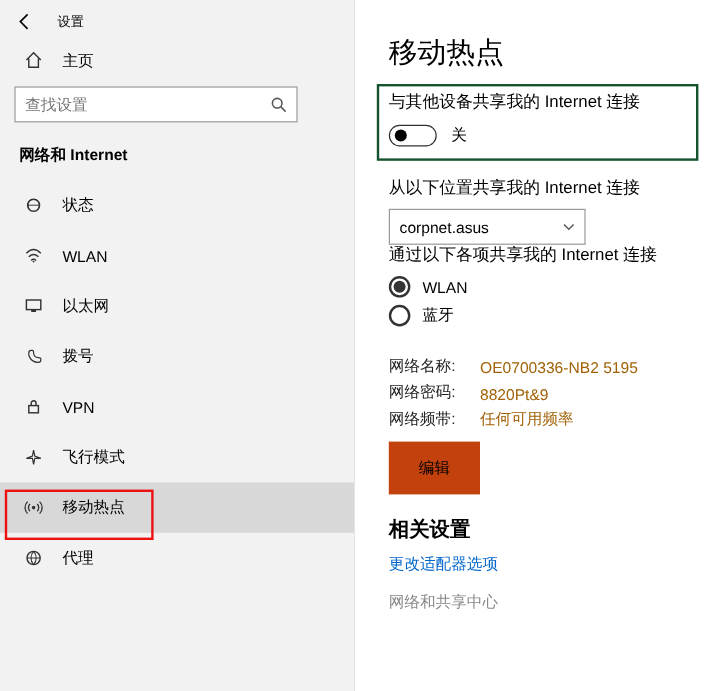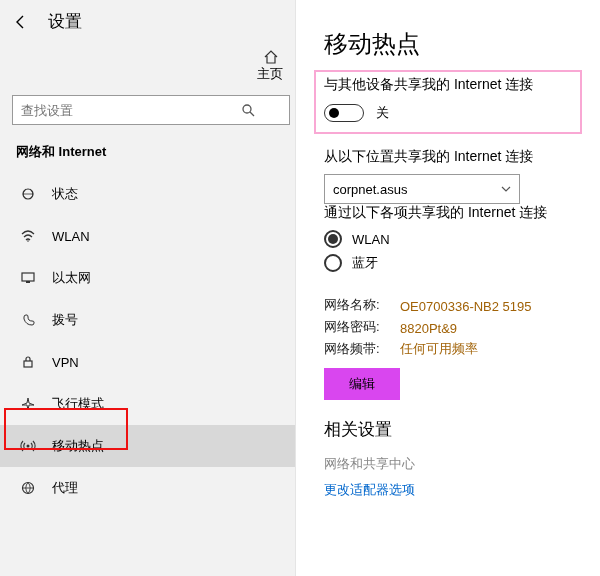--- a/index.html
+++ b/index.html
@@ -13,80 +13,80 @@
   .sidebar {
     position: absolute; left: 0; top: 0; width: 296px; height: 576px;
     background: #f2f2f2; border-right: 1px solid #e5e5e5;
   }
   .main {
     position: absolute; left: 296px; top: 0; width: 304px; height: 576px;
     background: #fff; padding: 28px 15px 0 28px;
   }
   .topbar { display: flex; align-items: center; padding: 10px 12px 6px 12px; }
   .back-icon { width: 18px; display: flex; justify-content: center; }
-  .topbar-title { margin-left: 18px; font-size: 17px; }
-  .home-row { display: flex; align-items: flex-end; padding: 10px 12px 12px 16px; flex-direction: column; }
+  .topbar-title { margin-left: 18px; font-size: 11px; }
+  .home-row { display: flex; align-items: flex-start; padding: 10px 12px 12px 16px; }
   .icon-cell { width: 24px; display: flex; justify-content: center; color: #333; }
   .search-wrap { padding: 0 12px 10px 12px; }
   .search-box {
-    width: 278px; height: 30px; border: 1px solid #999; background: #fff;
+    width: 236px; height: 30px; border: 1px solid #999; background: #fff;
     display: flex; align-items: center; padding: 0 8px; justify-content: flex-start;
   }
   .search-box input {
     border: none; outline: none; font-size: 13px; width: 220px; background: transparent;
     font-family: inherit; color: #777;
   }
   .section-header { padding: 8px 16px 6px 16px; font-weight: 600; font-size: 13px; }
   .nav-list { padding-top: 6px; }
   .nav-item {
     display: flex; align-items: center; height: 42px; padding: 0 16px;
     cursor: default;
   }
   .nav-item .lbl { margin-left: 12px; font-size: 13px; }
   .nav-item.selected { background: #d8d8d8; }
   .red-box-nav {
     position: absolute; border: 2px solid #e11;
     left: 4px; width: 124px; top: 408px; height: 42px; pointer-events: none;
   }
   .red-box-main {
-    border: 2px solid #f9a8d4; padding: 4px 8px 10px 8px; margin: 10px 0 14px -10px;
+    border: 2px solid #14532d; padding: 4px 8px 10px 8px; margin: 10px 0 14px -10px;
     width: 268px;
   }
   h1 { font-size: 24px; font-weight: 400; margin-bottom: 4px; }
-  h2 { font-size: 17px; font-weight: 400; margin: 18px 0 8px 0; }
+  h2 { font-size: 17px; font-weight: 700; margin: 18px 0 8px 0; }
   .share-label { font-size: 14px; margin-bottom: 10px; }
   .toggle-row { display: flex; align-items: center; gap: 12px; }
   .toggle {
     width: 40px; height: 18px; border: 1px solid #333; border-radius: 10px;
     position: relative; background: #fff;
   }
   .toggle .knob {
     position: absolute; width: 10px; height: 10px; background: #000; border-radius: 50%;
     top: 3px; left: 4px;
   }
   .toggle-label { font-size: 13px; }
   .share-from-label { font-size: 14px; margin-bottom: 8px; }
   .combo {
-    width: 196px; height: 30px; border: 1px solid #999;
+    width: 164px; height: 30px; border: 1px solid #999;
     display: flex; align-items: center; justify-content: space-between;
     padding: 0 8px; font-size: 13px;
   }
   .radio-row { display: flex; align-items: center; gap: 10px; margin: 6px 0; }
   .radio {
     width: 18px; height: 18px; border: 2px solid #333; border-radius: 50%;
     display: flex; align-items: center; justify-content: center;
   }
   .radio.checked::after {
     content: ""; width: 10px; height: 10px; border-radius: 50%; background: #333;
   }
   .kv { display: flex; font-size: 13px; margin: 4px 0; align-items: flex-end; }
   .kv .k { width: 76px; color: #222; }
   .kv .v { color: #a16207; }
   .edit-btn {
-    width: 76px; height: 32px; background: #d946ef; color: #000;
+    width: 76px; height: 44px; background: #c2410c; color: #000;
     border: none; font-size: 13px; margin-top: 6px; cursor: default;
     font-family: Liberation Serif, serif;
   }
   .link { color: #0066cc; font-size: 13px; margin-top: 8px; display: block; }
   .faint { color: #888; }
   svg { display: block; }
 </style>
 </head>
 <body>
 
@@ -241,15 +241,15 @@
       <span class="k">网络密码:</span>
       <span class="v">8820Pt&amp;9</span>
     </div>
   <div class="kv">
       <span class="k">网络频带:</span>
       <span class="v">任何可用频率</span>
     </div>
   <button class="edit-btn">编辑</button>
 
   <h2>相关设置</h2>
+  <a class="link">更改适配器选项</a>
   <a class="link faint" style="margin-top:14px">网络和共享中心</a>
-  <a class="link">更改适配器选项</a>
 </div>
 
 </body></html>

